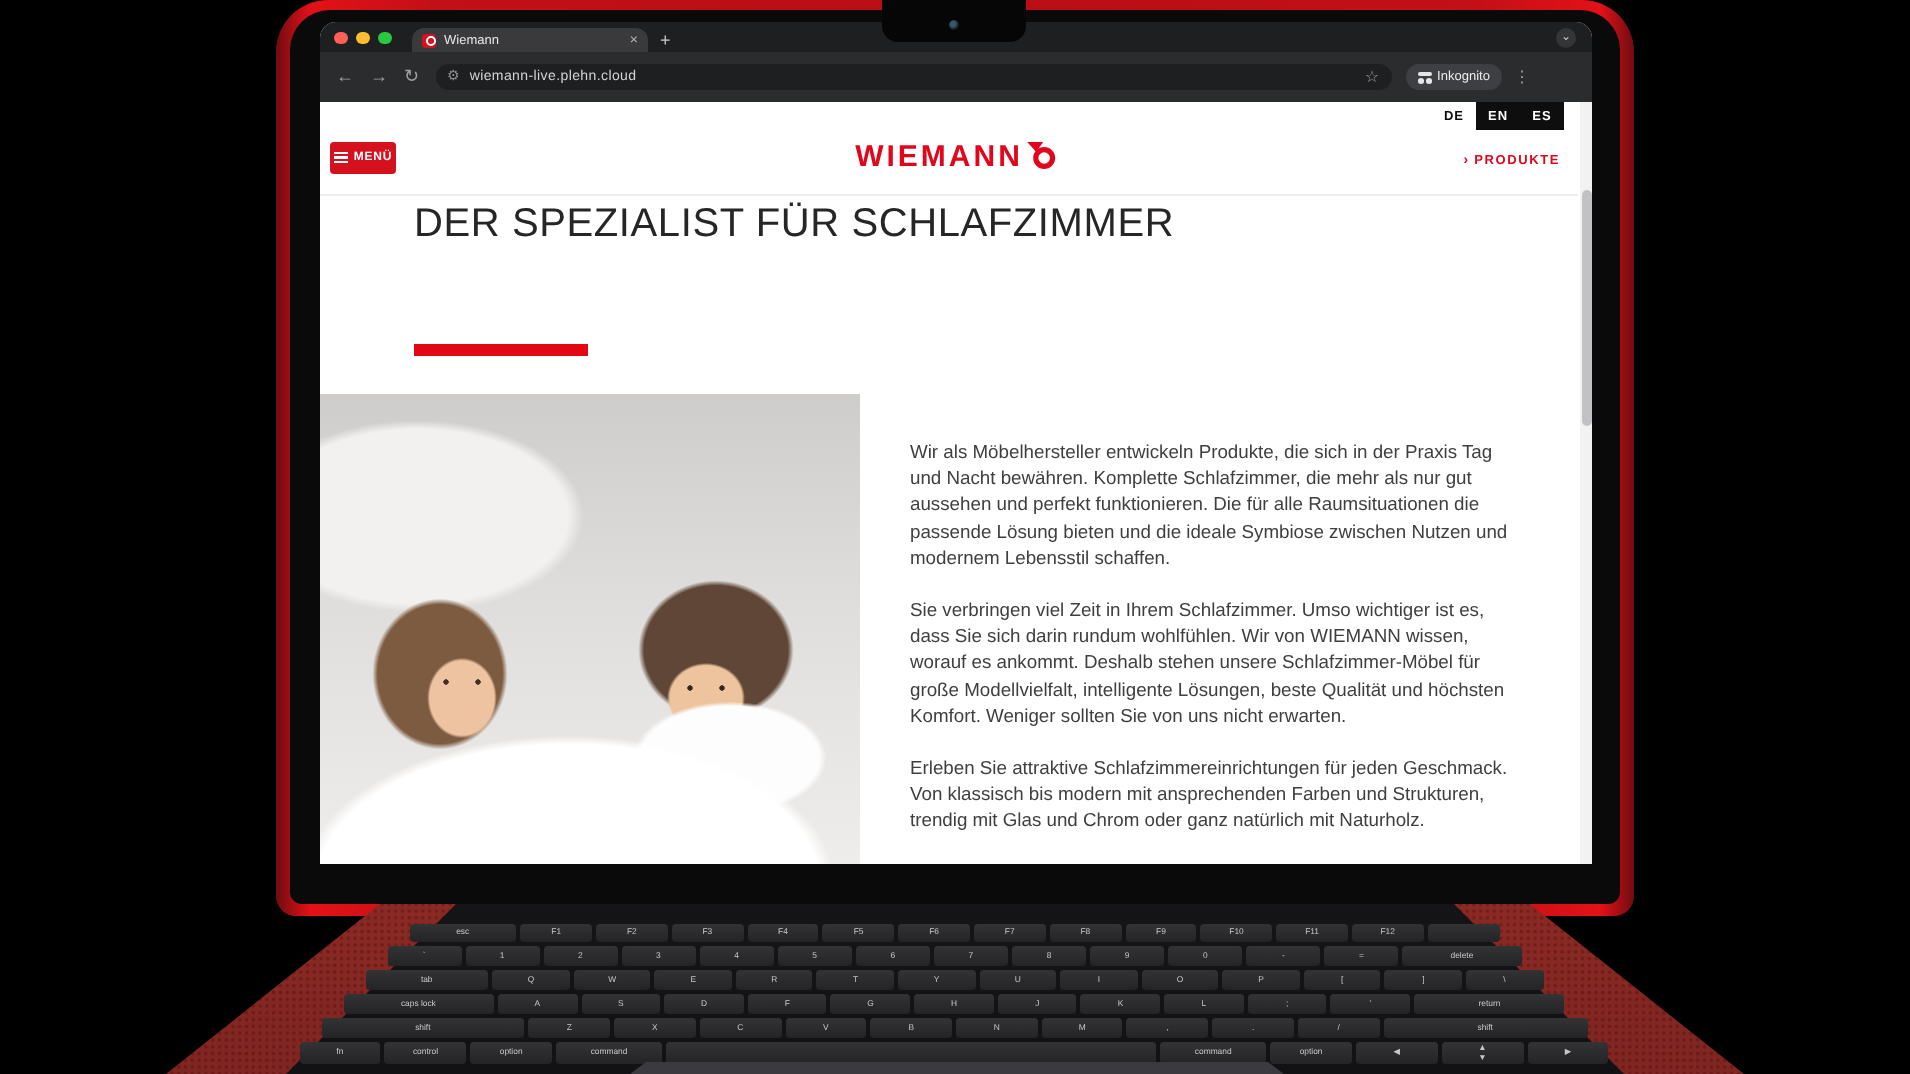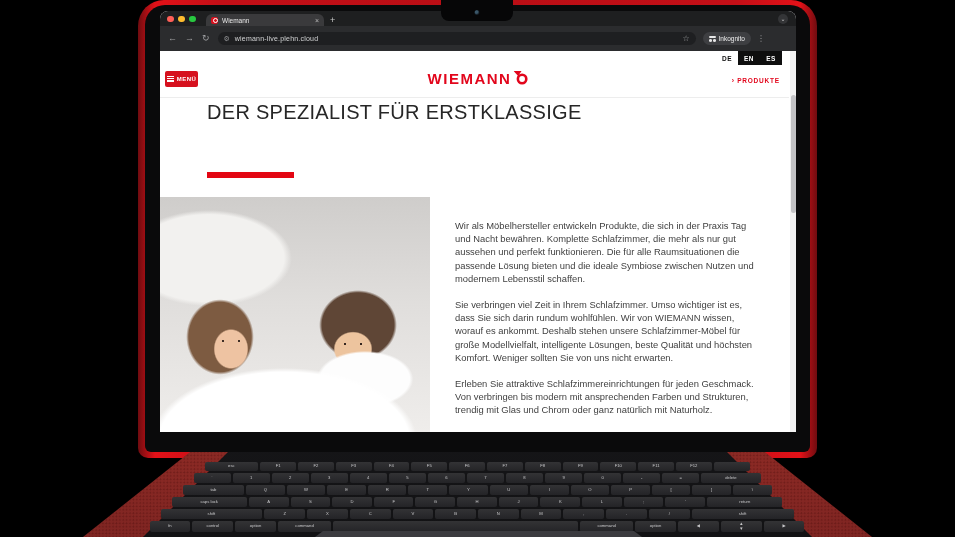--- a/index.html
+++ b/index.html
@@ -155,27 +155,27 @@
         <svg width="15" height="14" viewBox="0 0 15 14">
           <polygon points="0,0 8,0 4.5,5" fill="#e2061c"></polygon>
           <circle cx="8.5" cy="8" r="4.2" fill="none" stroke="#e2061c" stroke-width="2.6"></circle>
         </svg>
       </div>
       <div class="products">
         <span class="prod-chev">›</span>
         <span class="prod-label">PRODUKTE</span>
       </div>
       <div class="hdr-line"></div>
-      <div class="hero1">DER SPEZIALIST FÜR ERSTKLASSIGE</div>
+      <div class="hero1">DER SPEZIALIST FÜR SCHLAFZIMMER</div>
       <div class="redbar"></div>
       <div class="photo"></div>
       <div class="article">
           <p>Wir als Möbelhersteller entwickeln Produkte, die sich in der Praxis Tag und Nacht bewähren. Komplette Schlafzimmer, die mehr als nur gut aussehen und perfekt funktionieren. Die für alle Raumsituationen die passende Lösung bieten und die ideale Symbiose zwischen Nutzen und modernem Lebensstil schaffen.</p>
           <p>Sie verbringen viel Zeit in Ihrem Schlafzimmer. Umso wichtiger ist es, dass Sie sich darin rundum wohlfühlen. Wir von WIEMANN wissen, worauf es ankommt. Deshalb stehen unsere Schlafzimmer-Möbel für große Modellvielfalt, intelligente Lösungen, beste Qualität und höchsten Komfort. Weniger sollten Sie von uns nicht erwarten.</p>
-          <p>Erleben Sie attraktive Schlafzimmereinrichtungen für jeden Geschmack. Von verbringen bis modern mit ansprechenden Farben und Strukturen, trendig mit Glas und Chrom oder ganz natürlich mit Naturholz.</p>
+          <p>Erleben Sie attraktive Schlafzimmereinrichtungen für jeden Geschmack. Von klassisch bis modern mit ansprechenden Farben und Strukturen, trendig mit Glas und Chrom oder ganz natürlich mit Naturholz.</p>
         </div>
       <div class="pagescroll">
         <div class="pagethumb"></div>
       </div>
     </div>
   </div>
 
   <div class="notch">
     <div class="camera"></div>
   </div>

